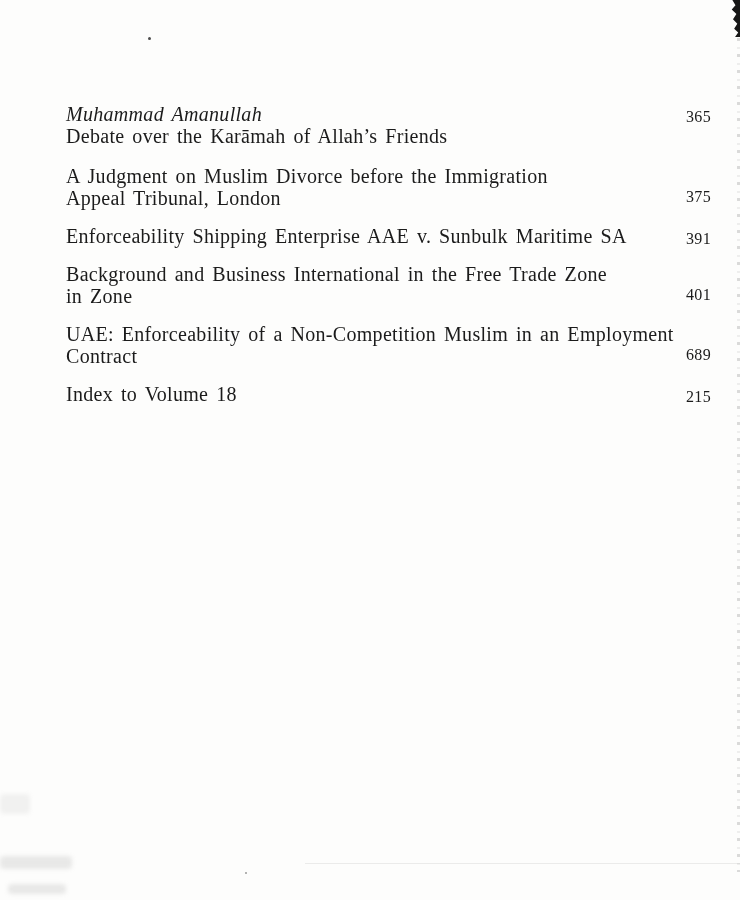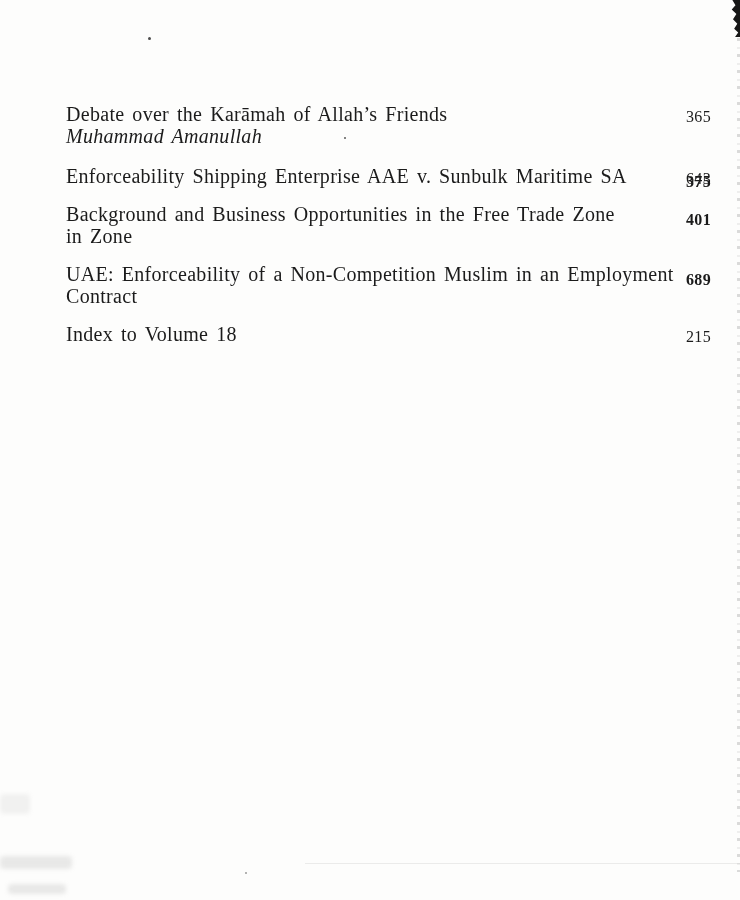--- a/index.html
+++ b/index.html
@@ -41,21 +41,21 @@
     font-style: italic;
   }
   .pagenum {
     position: absolute;
     right: 0;
     font-size: 16px;
     line-height: 22px;
     letter-spacing: 0.02em;
   }
   .num-l1 { top: 3px; }
-  .num-l2 { top: 6px; font-weight: bold; }
+  .num-l2 { top: 21px; }
 
   
   .corner-blob {
     position: absolute;
     top: 0;
     right: 0;
     width: 9px;
     height: 37px;
     background: #171717;
     clip-path: polygon(100% 0, 15% 0, 50% 14%, 8% 26%, 60% 38%, 22% 52%, 70% 64%, 35% 78%, 80% 88%, 45% 100%, 100% 100%);
@@ -101,36 +101,38 @@
   }
 </style>
 </head>
 <body>
 
 <div class="page">
 
   <div class="toc">
 
     <div class="entry first">
+      <div class="line author">Muhammad Amanullah</div>
       <div class="line">Debate over the Karāmah of Allah’s Friends</div>
-      <div class="line author">Muhammad Amanullah</div>
       <div class="pagenum num-l1">365</div>
     </div>
 
     <div class="entry">
+      <div class="line">A Judgment on Muslim Divorce before the Immigration</div>
+      <div class="line">Appeal Tribunal, London</div>
       <div class="pagenum num-l2">375</div>
     </div>
 
     <div class="entry">
       <div class="line">Enforceability Shipping Enterprise AAE v. Sunbulk Maritime SA</div>
-      <div class="pagenum num-l1">643</div>
+      <div class="pagenum num-l1">391</div>
     </div>
 
     <div class="entry">
-      <div class="line">Background and Business Opportunities in the Free Trade Zone</div>
+      <div class="line">Background and Business International in the Free Trade Zone</div>
       <div class="line">in Zone</div>
       <div class="pagenum num-l2">401</div>
     </div>
 
     <div class="entry">
       <div class="line">UAE: Enforceability of a Non-Competition Muslim in an Employment</div>
       <div class="line">Contract</div>
       <div class="pagenum num-l2">689</div>
     </div>
 

